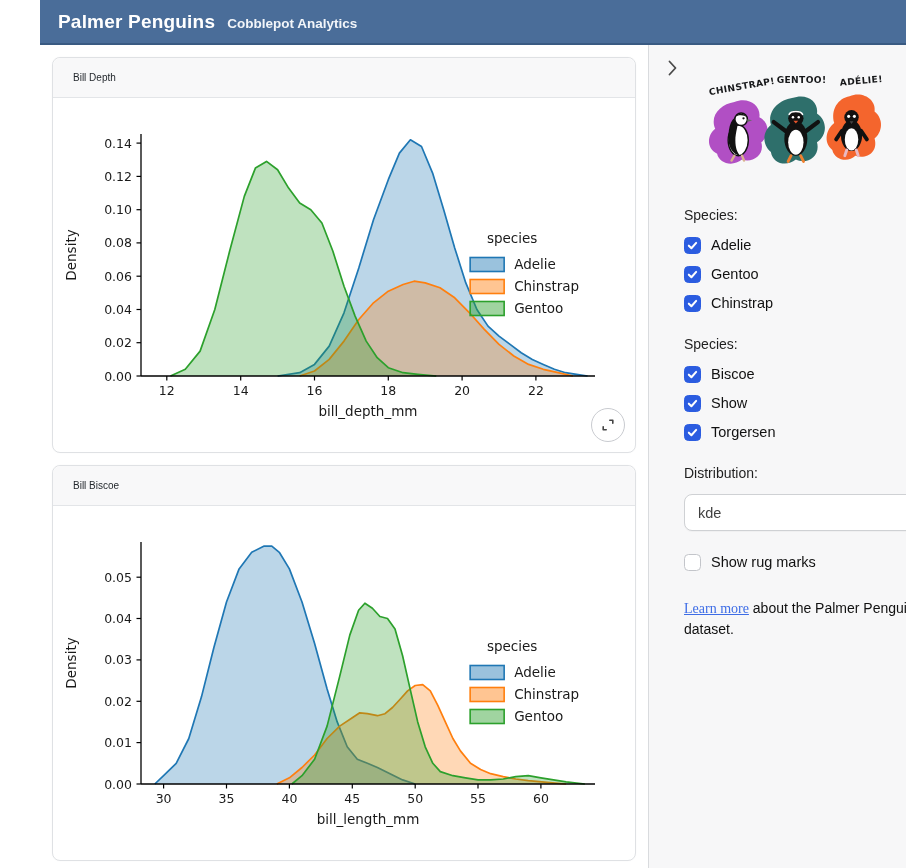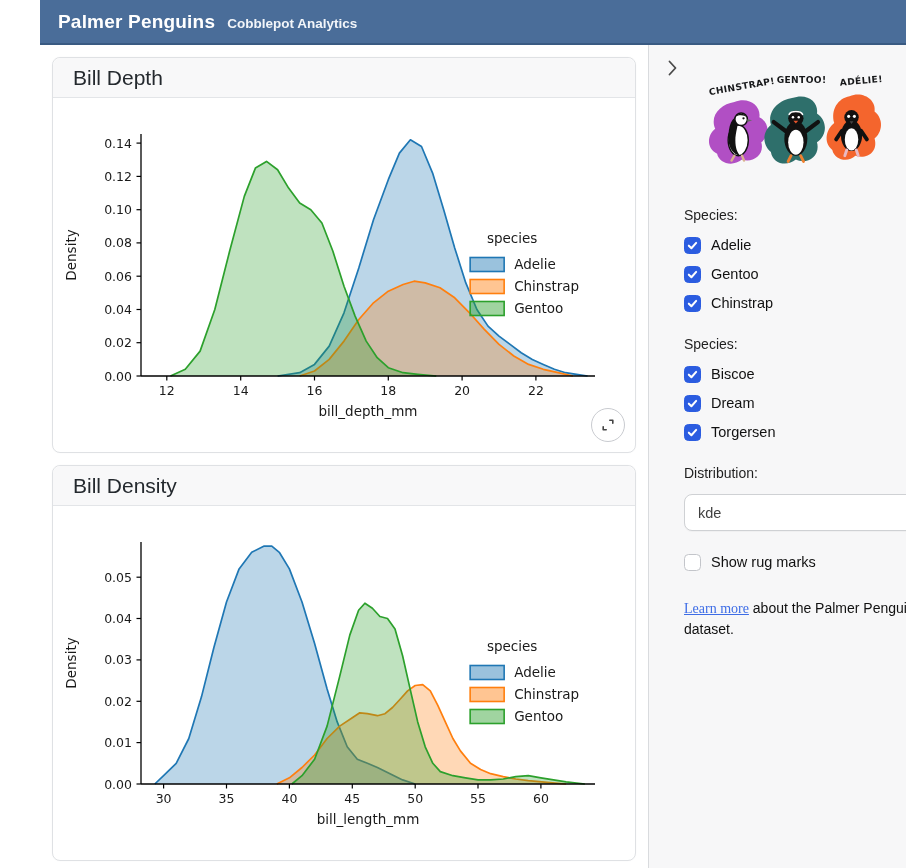--- a/index.html
+++ b/index.html
@@ -11,21 +11,21 @@
   .app-title { color:#fff; font-size:19px; font-weight:700; letter-spacing:.2px; }
   .app-subtitle { color:#f2f5f9; font-size:13.5px; font-weight:600; position:relative; top:2px; }
 
   
   .content { flex:1; display:flex; min-height:0; }
   main { width:608px; flex:0 0 608px; padding:12px; background:#fff; }
   aside { flex:1; background:#f7f7f8; border-left:1px solid #d9dbde; position:relative; padding:0 16px 0 35px; }
 
   
   .card { border:1px solid #dfe1e4; border-radius:8px; background:#fff; margin-bottom:12px; position:relative; box-shadow:0 0 2px rgba(0,0,0,.03); }
-  .card-header { height:40px; background:#f8f8f9; border-bottom:1px solid #e3e5e8; border-radius:8px 8px 0 0; display:flex; align-items:center; padding:0 20px; font-size:21px; color:#24292e; }
+  .card-header { height:40px; background:#f8f8f9; border-bottom:1px solid #e3e5e8; border-radius:8px 8px 0 0; display:flex; align-items:center; padding:0 20px; font-size:10px; color:#24292e; }
   .card-body { padding:6px 6px 16px 6px; position:relative; }
   .chart svg { display:block; }
   .tick   { font:12.5px "DejaVu Sans", sans-serif; fill:#1a1a1a; }
   .axlabel{ font:13.5px "DejaVu Sans", sans-serif; fill:#1a1a1a; }
   .legend-title, .legend-item { font:13.5px "DejaVu Sans", sans-serif; fill:#1a1a1a; }
 
   .expand-btn { position:absolute; right:10px; bottom:10px; width:34px; height:34px; border-radius:50%; background:#fff; border:1px solid #c9cbd0; display:flex; align-items:center; justify-content:center; cursor:pointer; }
 
   
   .collapse-btn { position:absolute; top:12px; left:12px; width:22px; height:22px; background:transparent; border:none; cursor:pointer; display:flex; align-items:center; justify-content:center; }
@@ -113,21 +113,21 @@
           <button class="expand-btn">
             <svg width="16" height="16" viewBox="0 0 16 16">
               <path d="M3.2 9.8 V12.8 H6.2" fill="none" stroke="#444" stroke-width="1.6" stroke-linecap="round" stroke-linejoin="round"></path>
               <path d="M12.8 6.2 V3.2 H9.8" fill="none" stroke="#444" stroke-width="1.6" stroke-linecap="round" stroke-linejoin="round"></path>
             </svg>
           </button>
         </div>
       </section>
 
       <section class="card">
-        <div class="card-header">Bill Density</div>
+        <div class="card-header">Bill Biscoe</div>
         <div class="card-body">
           <div class="chart" id="chart1">
               <svg viewBox="0 0 566 332" width="566" height="332">
                 <path d="M 95.8 272 L 95.8 272.0 L 104.6 263.7 L 117.2 251.3 L 129.8 226.5 L 142.4 185.1 L 154.9 135.5 L 167.5 90.0 L 180.1 56.9 L 192.7 40.3 L 205.2 34.1 L 212.8 34.1 L 220.3 40.3 L 230.4 56.9 L 243.0 90.0 L 255.6 131.4 L 268.1 176.9 L 278.2 209.9 L 288.2 234.8 L 298.3 247.2 L 308.4 251.3 L 318.4 255.5 L 331.0 261.7 L 343.6 267.9 L 356.2 272.0 L 356.2 272 Z" fill="#1f77b4" fill-opacity="0.3" stroke="none"></path>
                 <path d="M 95.8 272.0 L 104.6 263.7 L 117.2 251.3 L 129.8 226.5 L 142.4 185.1 L 154.9 135.5 L 167.5 90.0 L 180.1 56.9 L 192.7 40.3 L 205.2 34.1 L 212.8 34.1 L 220.3 40.3 L 230.4 56.9 L 243.0 90.0 L 255.6 131.4 L 268.1 176.9 L 278.2 209.9 L 288.2 234.8 L 298.3 247.2 L 308.4 251.3 L 318.4 255.5 L 331.0 261.7 L 343.6 267.9 L 356.2 272.0" fill="none" stroke="#1f77b4" stroke-width="1.7" stroke-linejoin="round"></path>
                 <path d="M 217.8 272 L 217.8 272.0 L 230.4 265.8 L 243.0 255.5 L 255.6 243.0 L 268.1 226.5 L 280.7 214.1 L 293.3 205.8 L 300.8 200.8 L 308.4 201.7 L 318.4 203.7 L 326.0 201.7 L 333.5 195.5 L 341.1 187.2 L 348.6 178.9 L 356.2 173.5 L 363.7 172.7 L 371.3 178.9 L 378.8 193.4 L 386.3 209.9 L 393.9 226.5 L 401.4 238.9 L 411.5 251.3 L 421.6 257.5 L 431.6 261.7 L 444.2 264.6 L 456.8 267.0 L 469.3 268.7 L 488.2 270.3 L 507.1 272.0 L 507.1 272 Z" fill="#ff7f0e" fill-opacity="0.3" stroke="none"></path>
                 <path d="M 217.8 272.0 L 230.4 265.8 L 243.0 255.5 L 255.6 243.0 L 268.1 226.5 L 280.7 214.1 L 293.3 205.8 L 300.8 200.8 L 308.4 201.7 L 318.4 203.7 L 326.0 201.7 L 333.5 195.5 L 341.1 187.2 L 348.6 178.9 L 356.2 173.5 L 363.7 172.7 L 371.3 178.9 L 378.8 193.4 L 386.3 209.9 L 393.9 226.5 L 401.4 238.9 L 411.5 251.3 L 421.6 257.5 L 431.6 261.7 L 444.2 264.6 L 456.8 267.0 L 469.3 268.7 L 488.2 270.3 L 507.1 272.0" fill="none" stroke="#ff7f0e" stroke-width="1.7" stroke-linejoin="round"></path>
                 <path d="M 232.9 272 L 232.9 272.0 L 243.0 263.7 L 255.6 247.2 L 268.1 214.1 L 280.7 164.4 L 290.8 123.1 L 299.6 98.3 L 305.9 91.2 L 313.4 96.2 L 320.9 104.5 L 328.5 106.5 L 336.0 116.9 L 343.6 143.8 L 351.1 176.9 L 358.7 209.9 L 366.2 234.8 L 373.8 251.3 L 381.3 259.6 L 393.9 263.7 L 406.5 265.8 L 419.0 267.9 L 431.6 267.9 L 444.2 267.0 L 456.8 264.6 L 469.3 263.7 L 481.9 265.8 L 494.5 267.9 L 507.1 269.9 L 525.9 272.0 L 525.9 272 Z" fill="#2ca02c" fill-opacity="0.3" stroke="none"></path>
                 <path d="M 232.9 272.0 L 243.0 263.7 L 255.6 247.2 L 268.1 214.1 L 280.7 164.4 L 290.8 123.1 L 299.6 98.3 L 305.9 91.2 L 313.4 96.2 L 320.9 104.5 L 328.5 106.5 L 336.0 116.9 L 343.6 143.8 L 351.1 176.9 L 358.7 209.9 L 366.2 234.8 L 373.8 251.3 L 381.3 259.6 L 393.9 263.7 L 406.5 265.8 L 419.0 267.9 L 431.6 267.9 L 444.2 267.0 L 456.8 264.6 L 469.3 263.7 L 481.9 265.8 L 494.5 267.9 L 507.1 269.9 L 525.9 272.0" fill="none" stroke="#2ca02c" stroke-width="1.7" stroke-linejoin="round"></path>
                 <line x1="82" y1="30" x2="82" y2="272" stroke="#000" stroke-width="1.3"></line>
@@ -264,21 +264,21 @@
             </svg>
           </span>
         <span class="lbl">Biscoe</span>
       </label>
       <label class="check-row">
         <span class="cb checked">
             <svg width="11" height="11" viewBox="0 0 12 12">
               <path d="M2 6.2 L4.8 9 L10 3.2" fill="none" stroke="#fff" stroke-width="2.2" stroke-linecap="round" stroke-linejoin="round"></path>
             </svg>
           </span>
-        <span class="lbl">Dream</span>
+        <span class="lbl">Show</span>
       </label>
       <label class="check-row">
         <span class="cb checked">
             <svg width="11" height="11" viewBox="0 0 12 12">
               <path d="M2 6.2 L4.8 9 L10 3.2" fill="none" stroke="#fff" stroke-width="2.2" stroke-linecap="round" stroke-linejoin="round"></path>
             </svg>
           </span>
         <span class="lbl">Torgersen</span>
       </label>
 

